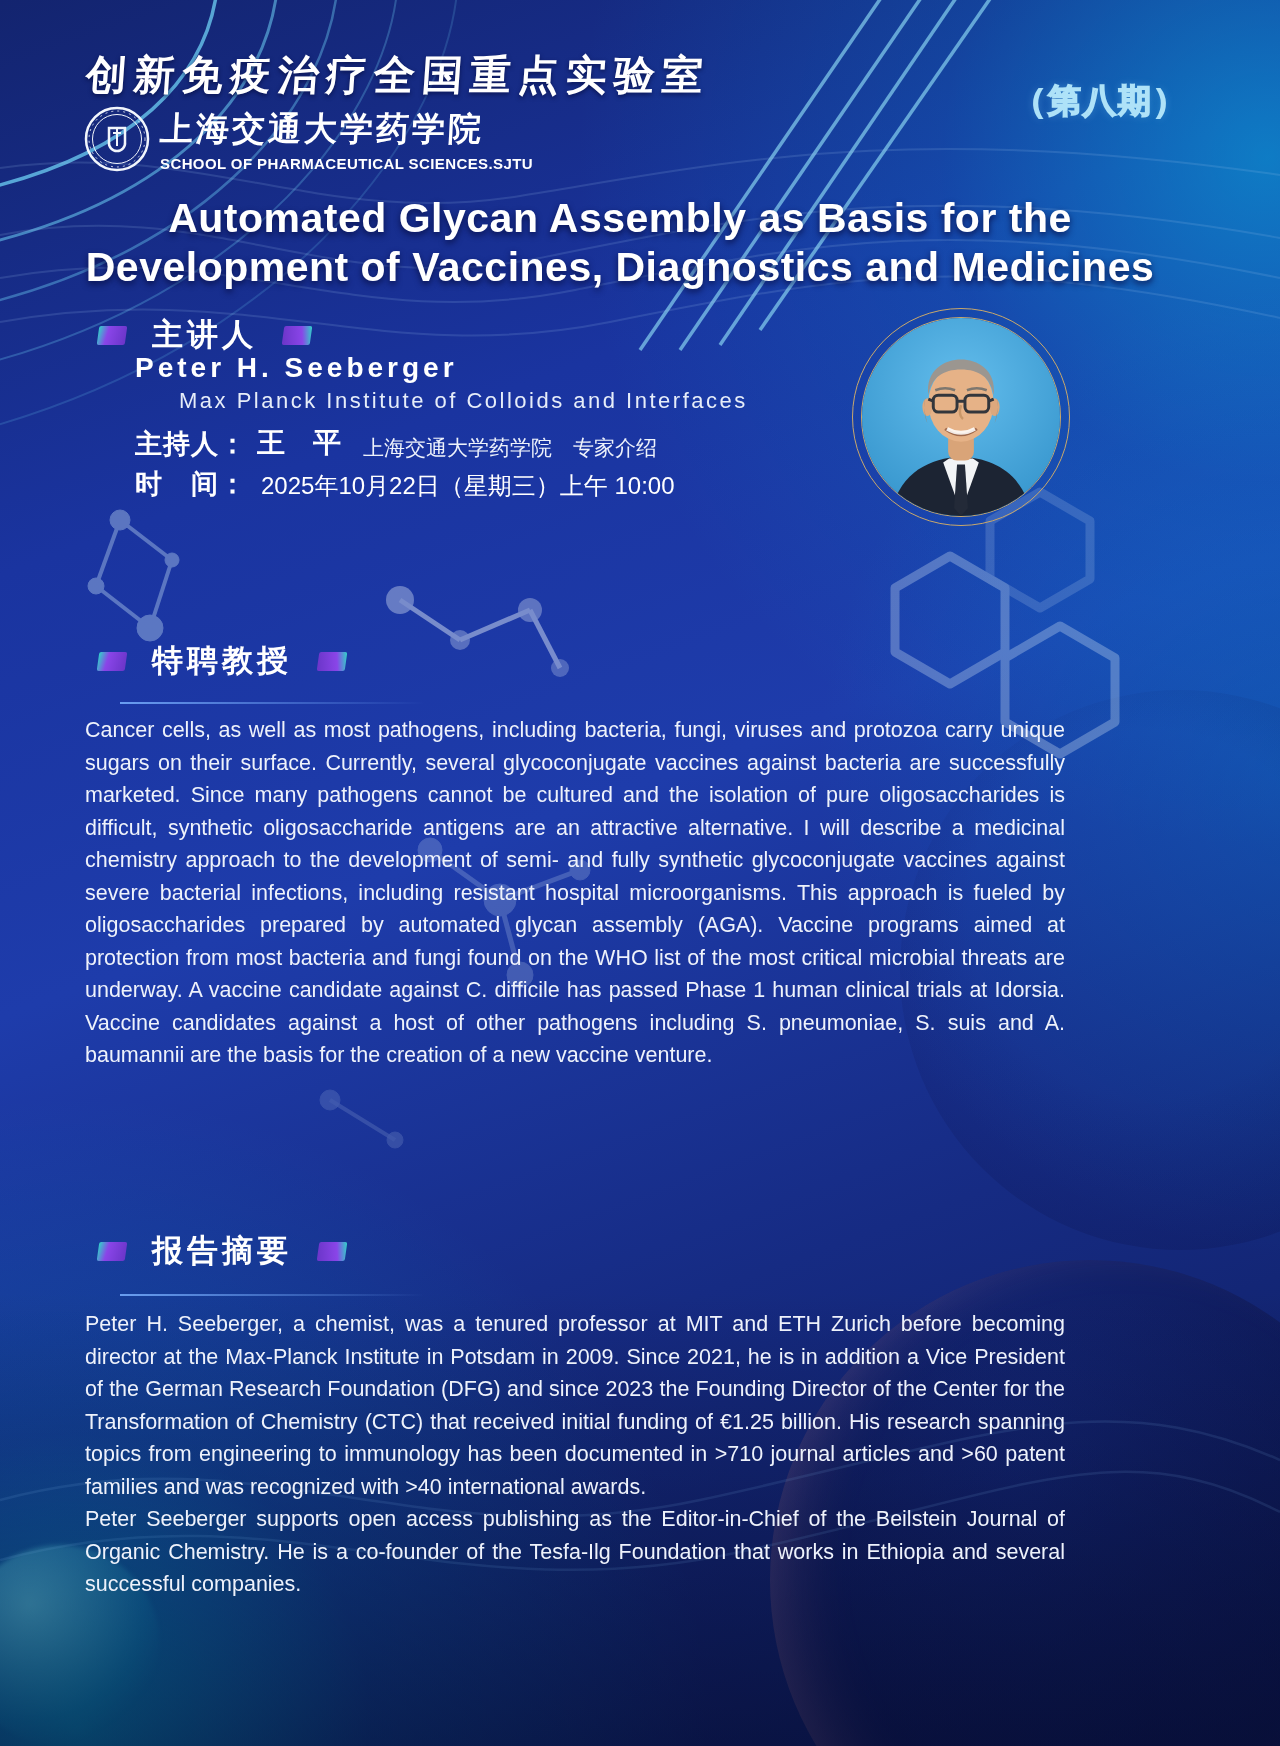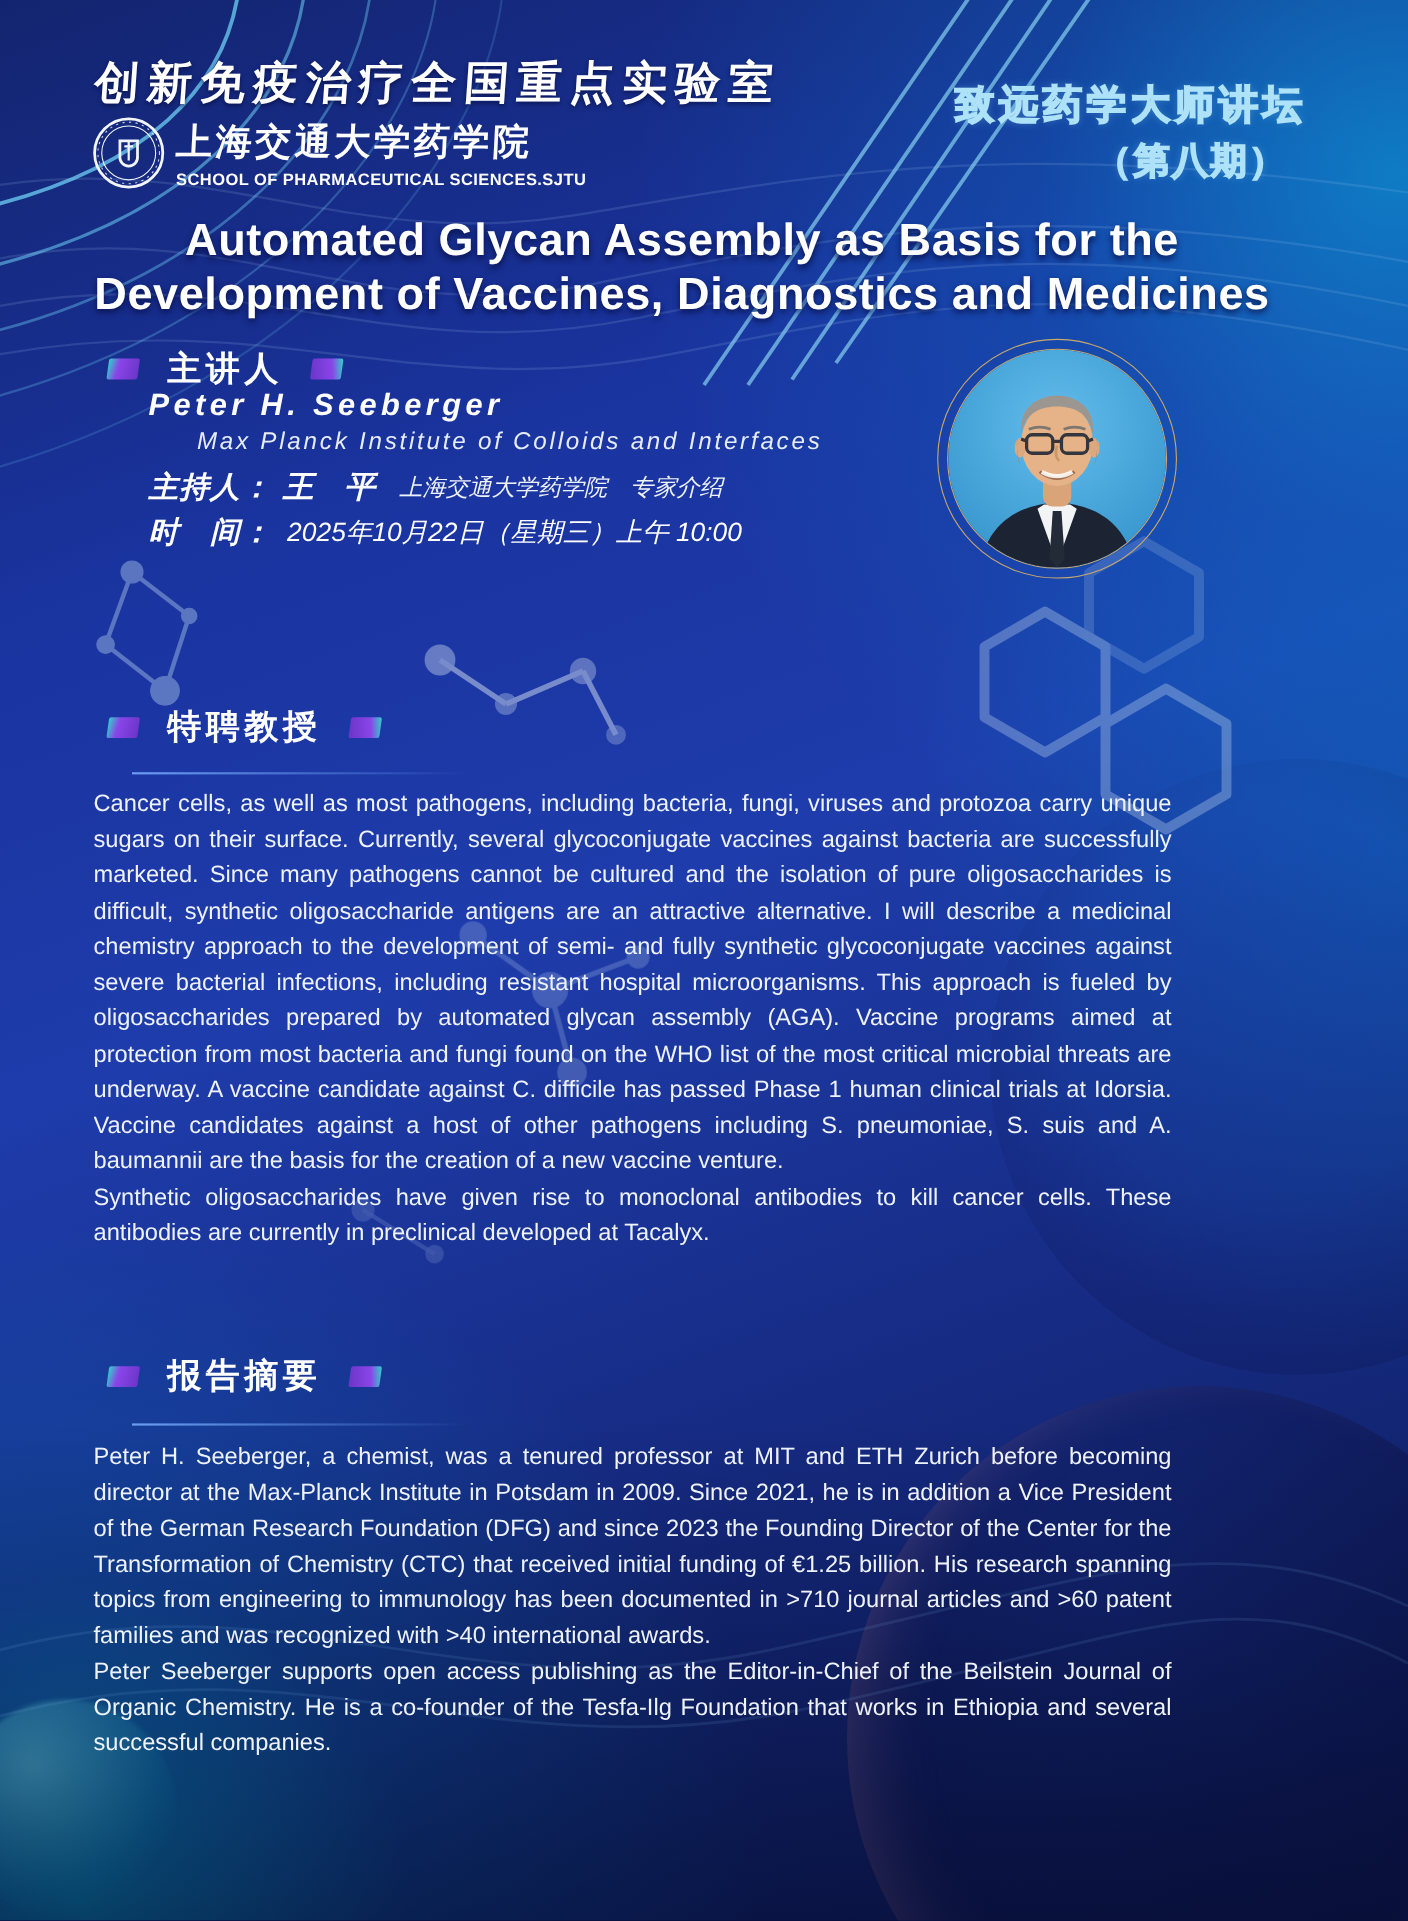--- a/index.html
+++ b/index.html
@@ -44,21 +44,21 @@
 
   
   .sec-head{position:absolute;display:flex;align-items:center;gap:26px;}
   .sec-head .t{font-size:31px;font-weight:bold;letter-spacing:4px;}
   .marker{width:28px;height:19px;background:linear-gradient(100deg,#2fd3c8 0%,#8a45e8 34%,#6a35c8 100%);
     transform:skewX(-8deg);border-radius:2px;}
   .marker.flip{transform:skewX(-8deg) scaleX(-1);}
   .sec-underline{position:absolute;height:2px;width:305px;
     background:linear-gradient(90deg,rgba(120,175,255,0.85),rgba(120,175,255,0));}
 
-  .info-row{position:absolute;left:135px;display:flex;align-items:center;white-space:nowrap;font-style:italic;}
+  .info-row{position:absolute;left:135px;display:flex;align-items:flex-end;white-space:nowrap;}
   .name{font-size:28px;font-weight:bold;letter-spacing:4px;}
   .affil{font-size:22px;letter-spacing:2.5px;color:#e6edf9;margin-left:44px;}
   .lbl{font-size:27px;font-weight:bold;letter-spacing:1px;}
   .val-strong{font-size:28px;font-weight:bold;margin-left:10px;}
   .val-mid{font-size:24px;margin-left:14px;}
   .val-small{font-size:21px;margin-left:22px;color:#eef2fb;}
 
   
   .photo{position:absolute;left:852px;top:308px;width:216px;height:216px;border-radius:50%;
     border:1.5px solid #c9a86b;display:flex;align-items:center;justify-content:center;}
@@ -164,21 +164,20 @@
       <line x1="33" y1="22" x2="33" y2="40" stroke="#f2f6fc" stroke-width="2"></line>
       <circle cx="33" cy="33" r="28" fill="none" stroke="#f2f6fc" stroke-width="1" stroke-dasharray="2 4" opacity="0.8"></circle>
     </svg>
     <div class="school-names">
       <div class="school-cn">上海交通大学药学院</div>
       <div class="school-en">SCHOOL OF PHARMACEUTICAL SCIENCES.SJTU</div>
     </div>
   </div>
 
   <div class="badge">
-    <div class="l1 hollow">致远药学大师讲坛</div>
     <div class="l2 hollow">（第八期）</div>
   </div>
 
   <div class="title">
     <div>Automated Glycan Assembly as Basis for the</div>
     <div>Development of Vaccines, Diagnostics and Medicines</div>
   </div>
 
   <div class="sec-head" style="left:98px;top:314px;">
     <span class="marker"></span>
@@ -247,21 +246,20 @@
 
   <div class="sec-head" style="left:98px;top:640px;">
     <span class="marker"></span>
     <span class="t">特聘教授</span>
     <span class="marker flip"></span>
   </div>
   <div class="sec-underline" style="left:120px;top:702px;"></div>
 
   <div class="bodytext" style="top:714px;">
     <p>Cancer cells, as well as most pathogens, including bacteria, fungi, viruses and protozoa carry unique sugars on their surface. Currently, several glycoconjugate vaccines against bacteria are successfully marketed. Since many pathogens cannot be cultured and the isolation of pure oligosaccharides is difficult, synthetic oligosaccharide antigens are an attractive alternative. I will describe a medicinal chemistry approach to the development of semi- and fully synthetic glycoconjugate vaccines against severe bacterial infections, including resistant hospital microorganisms. This approach is fueled by oligosaccharides prepared by automated glycan assembly (AGA). Vaccine programs aimed at protection from most bacteria and fungi found on the WHO list of the most critical microbial threats are underway. A vaccine candidate against C. difficile has passed Phase 1 human clinical trials at Idorsia. Vaccine candidates against a host of other pathogens including S. pneumoniae, S. suis and A. baumannii are the basis for the creation of a new vaccine venture.</p>
-    <p>Synthetic oligosaccharides have given rise to monoclonal antibodies to kill cancer cells. These antibodies are currently in preclinical developed at Tacalyx.</p>
   </div>
 
   <div class="sec-head" style="left:98px;top:1230px;">
     <span class="marker"></span>
     <span class="t">报告摘要</span>
     <span class="marker flip"></span>
   </div>
   <div class="sec-underline" style="left:120px;top:1294px;"></div>
 
   <div class="bodytext" style="top:1308px;">

